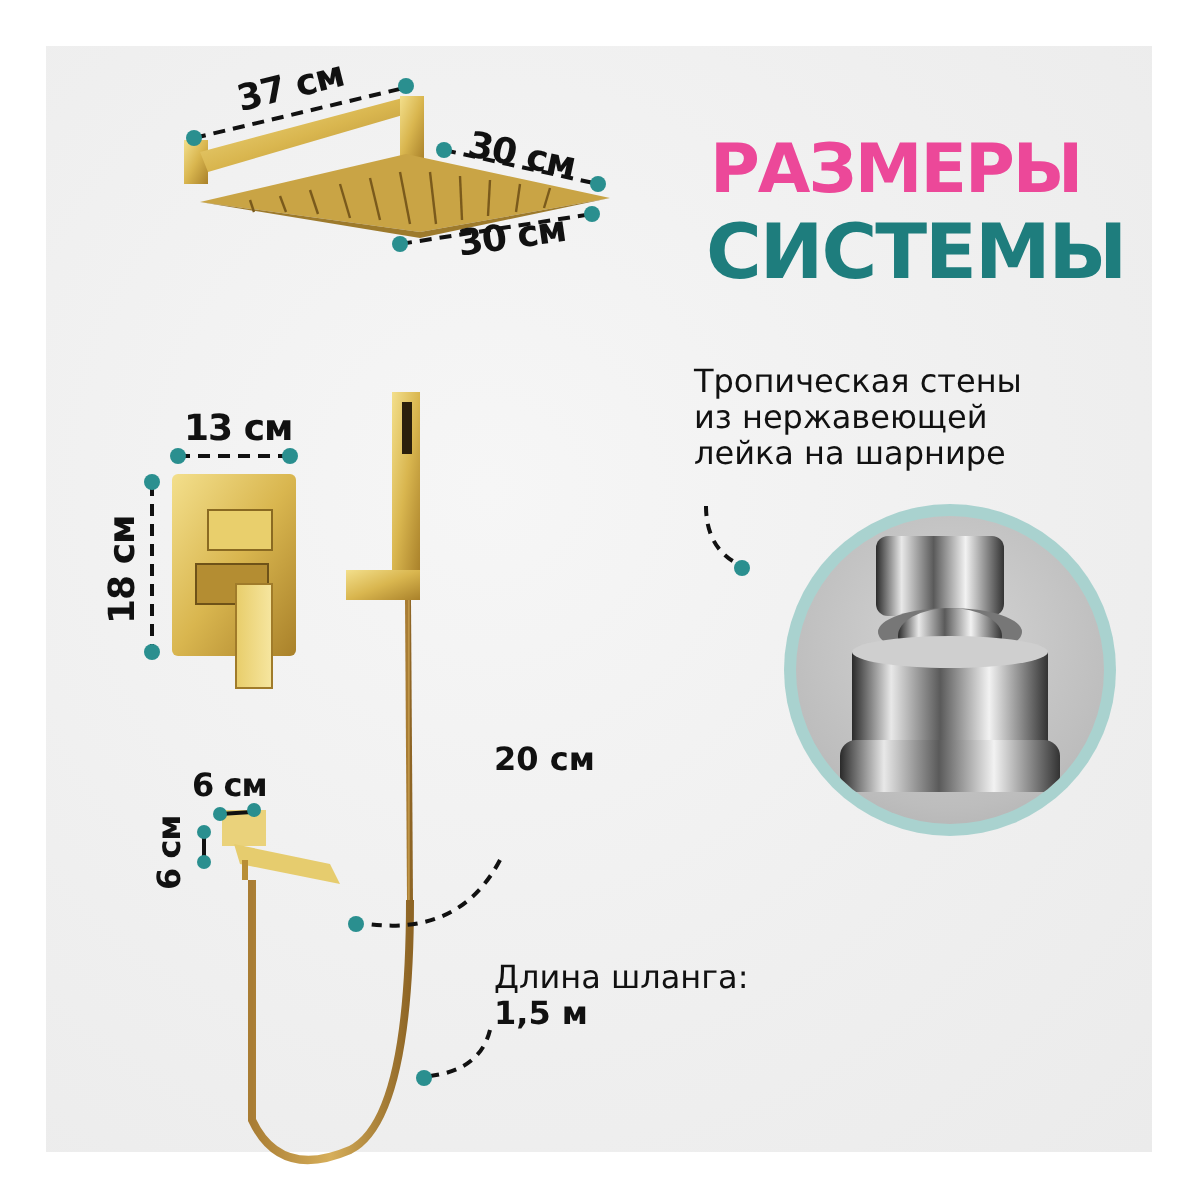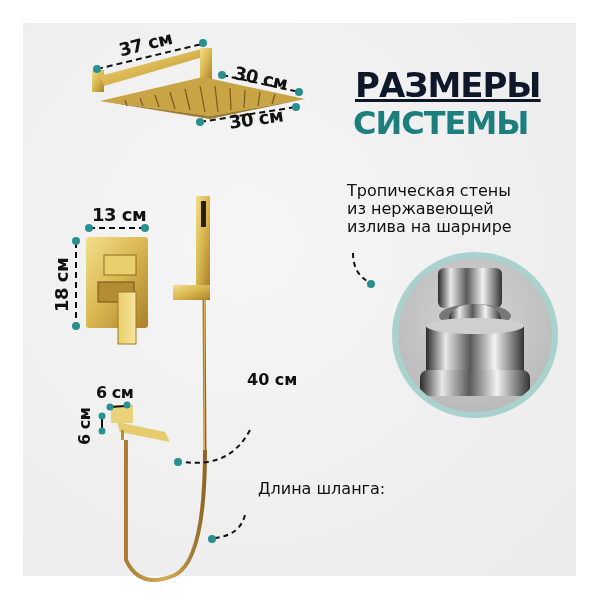--- a/index.html
+++ b/index.html
@@ -10,24 +10,24 @@
     .panel {
       position: absolute; left: 23px; top: 23px; width: 553px; height: 553px;
       background: radial-gradient(circle at 40% 40%, #f6f6f6 0%, #efefef 60%, #ebebeb 100%);
     }
     .dim {
       position: absolute; font-weight: bold; color: #111; font-size: 18px; letter-spacing: -0.5px;
       white-space: nowrap; line-height: 1;
     }
     .title1 {
       position: absolute; left: 355px; top: 68px; font-size: 34px; font-weight: bold;
-      color: #0f172a; letter-spacing: -1px; line-height: 1; text-decoration: underline;
+      color: #ec4899; letter-spacing: -1px; line-height: 1;
     }
     .title2 {
-      position: absolute; left: 353px; top: 107px; font-size: 32px; font-weight: bold;
+      position: absolute; left: 353px; top: 107px; font-size: 38px; font-weight: bold;
       color: #1e7d7d; letter-spacing: -1px; line-height: 1;
     }
     .desc {
       position: absolute; font-size: 16px; color: #111; line-height: 18px; white-space: nowrap;
     }
     .desc b { font-weight: normal; }
     svg.overlay { position: absolute; left: 0; top: 0; }
     .zoom-circle {
       position: absolute; left: 392px; top: 252px; width: 166px; height: 166px; border-radius: 50%;
       background: #a9d2cf; overflow: hidden;
@@ -147,21 +147,21 @@
 
 <div class="dim" style="left:96px; top:385px; font-size:16px;">6 см</div>
 <div class="dim" style="left:77px; top:445px; font-size:16px; transform: rotate(-90deg); transform-origin:left top;">6 см</div>
 
 <div class="title1">РАЗМЕРЫ</div>
 <div class="title2">СИСТЕМЫ</div>
 
 <div class="desc" style="left:347px; top:182px;">
   <div>Тропическая стены</div>
   <div>из нержавеющей</div>
-  <div><span>излива </span><b>на шарнире</b></div>
+  <div><span>лейка </span><b>на шарнире</b></div>
 </div>
 
 <div class="zoom-circle">
   <div class="zoom-inner">
     <svg width="154" height="154" viewBox="0 0 154 154">
       <defs>
         <linearGradient id="chrome" x1="0" y1="0" x2="1" y2="0">
           <stop offset="0" stop-color="#2a2a2a"></stop>
           <stop offset="0.2" stop-color="#e8e8e8"></stop>
           <stop offset="0.45" stop-color="#5a5a5a"></stop>
@@ -173,18 +173,19 @@
       <ellipse cx="77" cy="58" rx="36" ry="12" fill="#777"></ellipse>
       <ellipse cx="77" cy="60" rx="26" ry="14" fill="url(#chrome)"></ellipse>
       <rect x="28" y="68" width="98" height="50" fill="url(#chrome)"></rect>
       <ellipse cx="77" cy="68" rx="49" ry="8" fill="#cfcfcf"></ellipse>
       <rect x="22" y="112" width="110" height="26" rx="8" fill="url(#chrome)"></rect>
     </svg>
   </div>
 </div>
 
 <div class="desc" style="left:247px; top:371px;">
-  <div style="font-weight:bold;">40 см</div>
+  <div style="font-weight:bold;">20 см</div>
 </div>
 
-<div class="desc" style="left:258px; top:480px;">
+<div class="desc" style="left:247px; top:480px;">
   <div>Длина шланга:</div>
+  <div style="font-weight:bold;">1,5 м</div>
 </div>
 
 </body></html>

